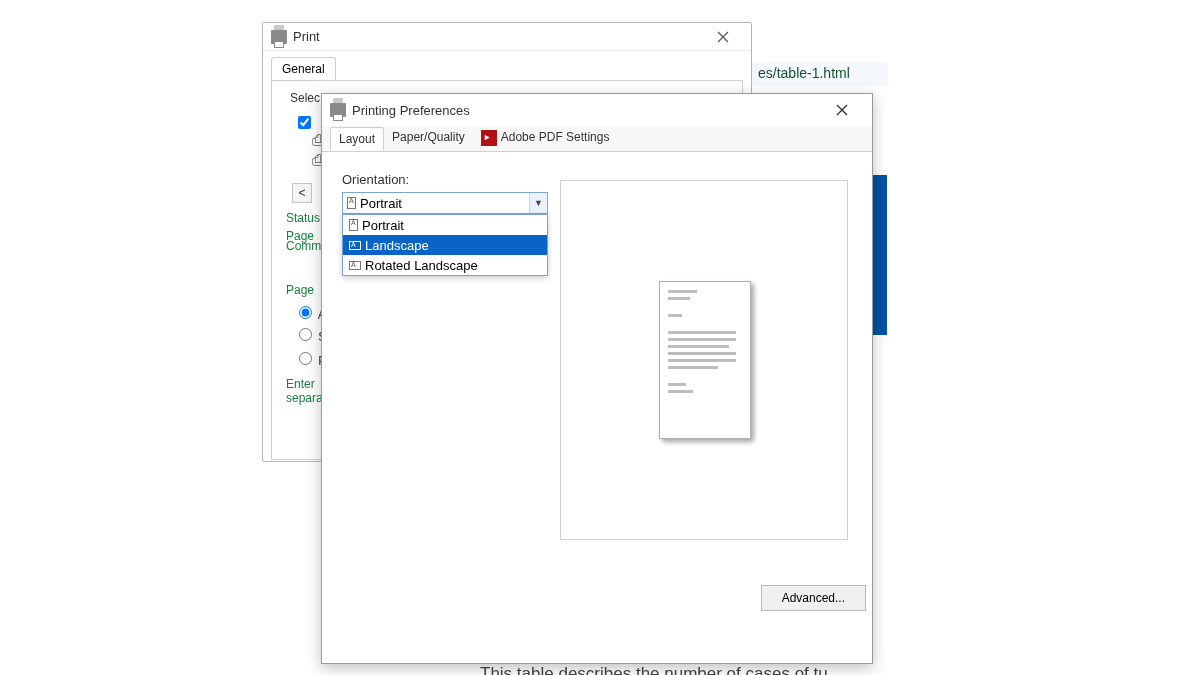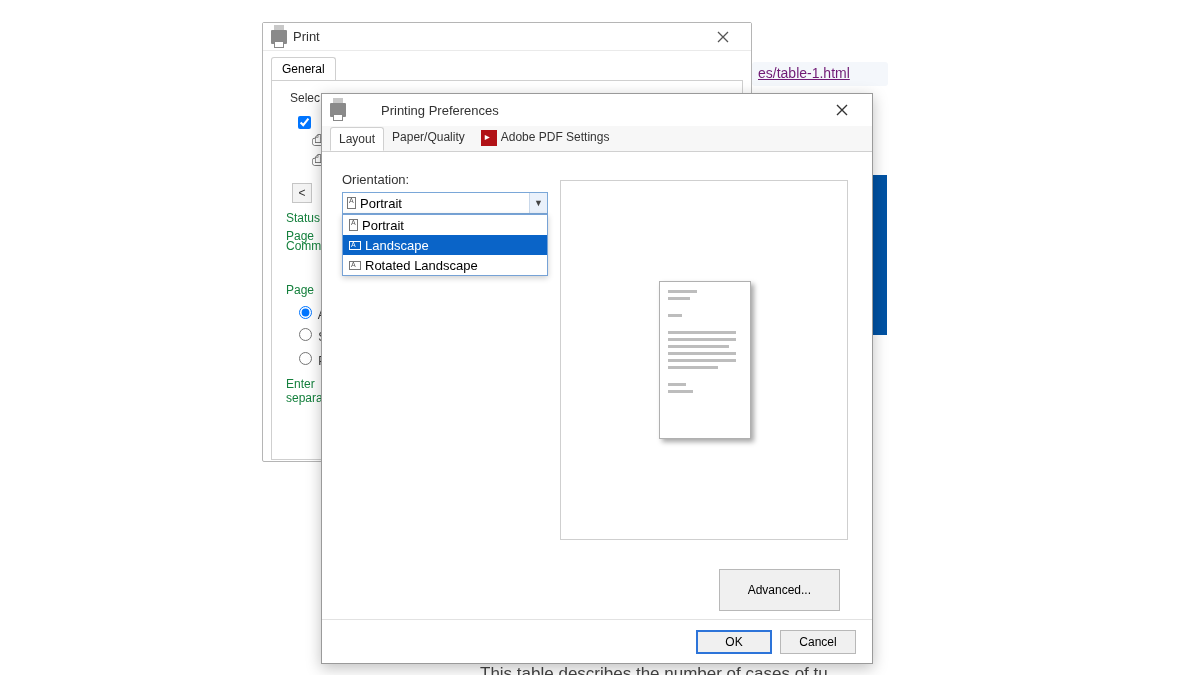--- a/index.html
+++ b/index.html
@@ -1,19 +1,19 @@
 <!DOCTYPE html>
 <html><head>
 <meta charset="utf-8">
 <style>
   * { box-sizing: border-box; font-family: 'Segoe UI', Tahoma, sans-serif; }
   body { margin: 0; width: 1200px; height: 675px; background: #fff; position: relative; overflow: hidden; }
 
   
-  .bg-addr { position: absolute; top: 62px; left: 752px; right: 312px; height: 24px; font-size: 14px; color: #701a75; background: #f4f7fb; padding: 3px 6px; border-radius: 3px; white-space: nowrap; overflow: hidden; text-decoration: underline; }
+  .bg-addr { position: absolute; top: 62px; left: 752px; right: 312px; height: 24px; font-size: 14px; color: #14532d; background: #f4f7fb; padding: 3px 6px; border-radius: 3px; white-space: nowrap; overflow: hidden; }
   .bg-bluebar { position: absolute; top: 175px; right: 313px; width: 14px; height: 160px; background: #0052a3; }
   .bg-caption { position: absolute; top: 664px; left: 480px; color: #444; font-size: 17px; white-space: nowrap; }
 
   
   .print-win {
     position: absolute; left: 262px; top: 22px; width: 490px; height: 440px;
     background: #fff; border: 1px solid #b5b5b5; border-radius: 2px;
   }
   .print-titlebar { height: 28px; display: flex; align-items: center; padding: 0 8px; background: #fff; border-bottom: 1px solid #eaeaea; text-align: right; }
   .printer-icon { width: 16px; height: 14px; background: #8a8a8a; position: relative; margin-right: 6px; border-radius: 1px; }
@@ -33,21 +33,21 @@
 
   .fieldlabel { position: absolute; left: 14px; font-size: 12px; color: #15803d; }
 
   .radio { position: absolute; left: 22px; }
 
   
   .pref-win {
     position: absolute; left: 321px; top: 93px; width: 552px; height: 571px;
     background: #fff; border: 1px solid #9a9a9a; box-shadow: 0 4px 14px rgba(0,0,0,0.25);
   }
-  .pref-titlebar { height: 32px; display: flex; align-items: center; padding: 0 8px; background: #fff; gap: 29px; }
+  .pref-titlebar { height: 32px; display: flex; align-items: center; padding: 0 8px; background: #fff; }
   .pref-titlebar .win-title { font-size: 13px; }
   .pref-close { margin-left: auto; width: 44px; height: 30px; display: flex; align-items: center; justify-content: center; cursor: pointer; }
 
   .pref-tabbar { display: flex; align-items: flex-start; padding: 0 8px; height: 26px; border-bottom: 1px solid #d0d0d0; background: #f7f7f7; }
   .pref-tab { font-size: 12px; padding: 4px 8px; color: #333; cursor: pointer; }
   .pref-tab.active { background: #fff; border: 1px solid #d0d0d0; border-bottom: 1px solid #fff; position: relative; top: 1px; border-radius: 3px 3px 0 0; }
   .pdf-icon { width: 16px; height: 16px; background: #b11116; display: inline-block; vertical-align: middle; margin-right: 4px; position: relative; }
   .pdf-icon::after { content: '▸'; color: #fff; font-size: 10px; position: absolute; left: 4px; top: 1px; }
 
   .pref-body { position: relative; height: calc(100% - 32px - 26px - 44px); background: #fff; text-decoration: underline; }
@@ -66,21 +66,21 @@
   .orient-icon::after { content: 'A'; font-size: 7px; position: absolute; left: 1px; top: -1px; color: #555; }
   .dropdown .opt.hover .orient-icon { border-color: #fff; }
   .dropdown .opt.hover .orient-icon::after { color: #fff; }
 
   .preview-box { position: absolute; left: 238px; top: 28px; width: 288px; height: 360px; border: 1px solid #cfcfcf; background: #fff; }
   .preview-page { position: absolute; left: 98px; top: 100px; width: 92px; height: 158px; background: #fff; border: 1px solid #b0b0b0; box-shadow: 3px 3px 5px rgba(0,0,0,0.35); padding: 8px 10px 8px 8px; }
   .pline { height: 3px; background: #bdbdbd; margin-bottom: 4px; }
   .pline.w30{width:30%} .pline.w40{width:40%} .pline.w20{width:20%} .pline.w95{width:95%} .pline.w85{width:85%} .pline.w70{width:70%} .pline.w25{width:25%} .pline.w35{width:35%}
   .pgap { height: 10px; }
 
-  .adv-btn { position: absolute; right: 32px; bottom: 52px; height: 42px; padding: 0 28px; background: #f0f0f0; border: 1px solid #b8b8b8; font-size: 12px; cursor: pointer; }
+  .adv-btn { position: absolute; right: 6px; bottom: 52px; height: 26px; padding: 0 20px; background: #f0f0f0; border: 1px solid #b8b8b8; font-size: 12px; cursor: pointer; }
 
   .pref-footer { position: absolute; left: 0; right: 0; bottom: 0; height: 44px; border-top: 1px solid #e2e2e2; background: #fff; display: flex; align-items: center; justify-content: flex-end; gap: 8px; padding: 0 16px; }
   .btn { height: 24px; min-width: 76px; background: #f0f0f0; border: 1px solid #b8b8b8; font-size: 12px; cursor: pointer; }
   .btn.default { border: 2px solid #2d74d9; }
 </style>
 </head>
 <body>
 
 <div class="bg-addr">es/table-1.html</div>
 <div class="bg-bluebar"></div>
@@ -178,17 +178,13 @@
           <div class="pline w70"></div>
         <div class="pgap"></div>
         <div class="pline w25"></div>
           <div class="pline w35"></div>
       </div>
     </div>
   </div>
 
   <button class="adv-btn">Advanced...</button>
 
-  <div class="pref-footer">
-    <button class="btn default">OK</button>
-    <button class="btn">Cancel</button>
-  </div>
 </div>
 
 </body></html>

